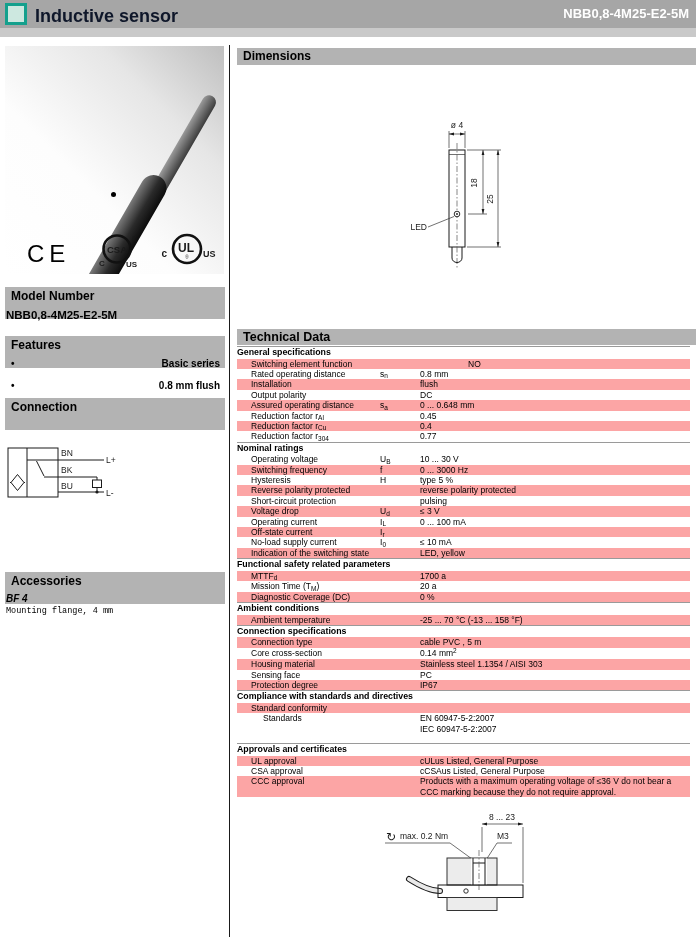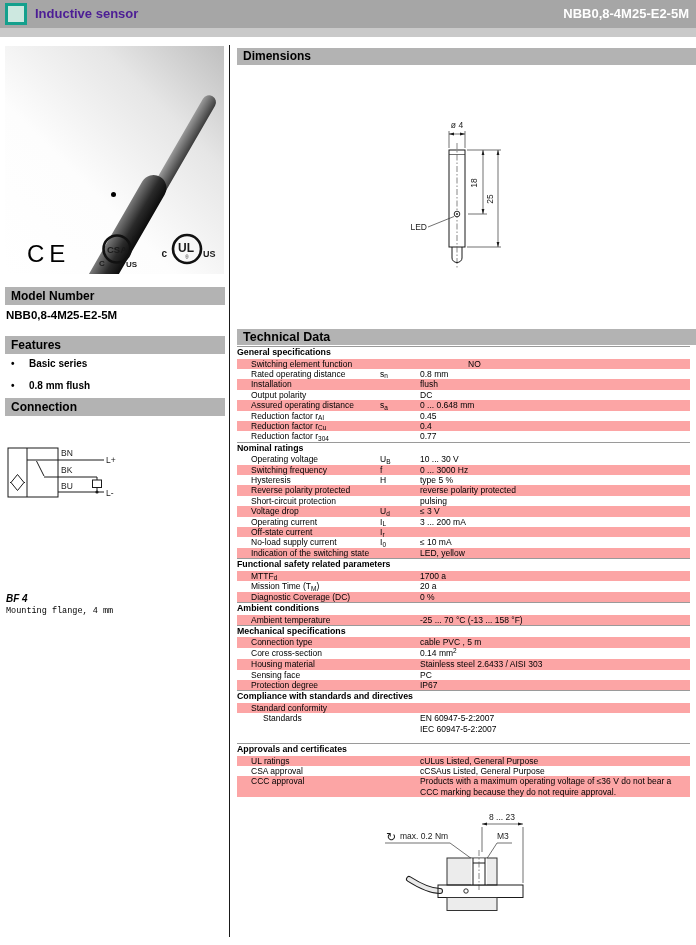--- a/index.html
+++ b/index.html
@@ -2,39 +2,39 @@
 <html><head>
 <meta charset="utf-8">
 <style>
   html,body{margin:0;padding:0;background:#fff;}
   .page{position:relative;width:696px;height:945px;background:#fff;overflow:hidden;
         font-family:"Liberation Sans",sans-serif;color:#000;}
   
   .topbar{position:absolute;left:0;top:0;width:696px;height:28px;background:#a6a6a6;}
   .brandbox{position:absolute;left:5px;top:3px;width:22px;height:22px;background:#cde8e0;
             border:3px solid #14a08d;box-sizing:border-box;}
-  .topbar-title{position:absolute;left:35px;top:6px;font-size:13px;font-weight:bold;color:#4c1d95;}
+  .topbar-title{position:absolute;left:35px;top:6px;font-size:18px;font-weight:bold;color:#0f172a;}
   .topbar-model{position:absolute;right:7px;top:6px;font-size:13px;font-weight:bold;color:#fff;}
   .topstrip{position:absolute;left:0;top:28px;width:696px;height:9px;background:#c9c9c9;}
   .divider{position:absolute;left:229px;top:45px;width:1px;height:892px;background:#1a1a1a;}
   
-  .secbar{position:absolute;background:#b3b3b3;height:18px;line-height:18px;font-weight:bold;
+  .secbar{position:absolute;background:#b3b3b3;height:32px;line-height:18px;font-weight:bold;
           font-size:12px;padding-left:6px;box-sizing:border-box;}
   .secbar.left{left:5px;width:220px;}
   .secbar.right{left:237px;width:471px;}
   
   .photo{position:absolute;left:5px;top:46px;width:219px;height:228px;overflow:hidden;
          background:linear-gradient(225deg,#bfbfbf 0%,#e6e6e6 28%,#fdfdfd 62%,#fff 100%);}
   .rod{position:absolute;left:56px;top:175px;width:132px;height:26px;border-radius:13px;
        background:linear-gradient(#7a7a7a,#2a2a2a 55%,#0c0c0c);transform:rotate(-60deg);}
   .cable{position:absolute;left:116px;top:96px;width:122px;height:14px;border-radius:7px;
          background:linear-gradient(#9a9a9a,#3c3c3c);transform:rotate(-60deg);}
   .rodhole{position:absolute;left:106px;top:146px;width:5px;height:5px;border-radius:50%;background:#000;}
   .modelnum{position:absolute;left:6px;top:309px;font-size:11.5px;font-weight:bold;}
-  .featlist{position:absolute;left:5px;top:358px;width:215px;}
+  .featlist{position:absolute;left:5px;top:358px;width:215px;text-align:right;}
   .featitem{position:relative;padding-left:24px;font-size:10px;font-weight:bold;line-height:12px;margin-bottom:10px;}
   .featitem::before{content:"•";position:absolute;left:6px;top:0;}
   .accname{position:absolute;left:6px;top:593px;font-size:10px;font-weight:bold;font-style:italic;}
   .accdesc{position:absolute;left:6px;top:606px;font-size:8.5px;font-family:Liberation Mono, monospace;}
   
   .techtable{position:absolute;left:237px;top:346px;width:453px;font-size:8.5px;}
   .tgroup{border-top:1px solid #9a9a9a;font-weight:bold;font-size:8.8px;height:11.5px;line-height:11px;}
   .tgap{height:9px;}
   .trow{position:relative;min-height:10.4px;line-height:10.4px;}
   .trow.shade{background:#fca5a5;}
@@ -116,20 +116,21 @@
     <line class="ln" x1="97" y1="477" x2="97" y2="480"></line>
     <line class="ln" x1="97" y1="487.5" x2="97" y2="492"></line>
     <circle cx="97" cy="492" r="1.6" fill="#1a1a1a"></circle>
     <text class="txt" x="61" y="456">BN</text>
     <text class="txt" x="61" y="473">BK</text>
     <text class="txt" x="61" y="489">BU</text>
     <text class="txt" x="106" y="463">L+</text>
     <text class="txt" x="106" y="495.5">L-</text>
   </svg>
 
+  <div class="secbar left" style="top:572px;">Accessories</div>
   <div>
     <div class="accname">BF 4</div>
     <div class="accdesc">Mounting flange, 4 mm</div>
   </div>
 
   <div class="secbar right" style="top:48px;height:17px;line-height:17px;">Dimensions</div>
 
   <svg style="left:400px;top:110px;width:115px;height:165px;" viewBox="400 110 115 165">
     <text class="txt" x="457" y="128" text-anchor="middle">ø 4</text>
     <line class="thin" x1="449" y1="131" x2="449" y2="148"></line>
@@ -220,21 +221,21 @@
         <span class="tval">pulsing</span>
       </div>
       <div class="trow shade">
         <span class="tlabel">Voltage drop</span>
         <span class="tsym">U<sub>d</sub></span>
         <span class="tval">≤ 3 V</span>
       </div>
       <div class="trow">
         <span class="tlabel">Operating current</span>
         <span class="tsym">I<sub>L</sub></span>
-        <span class="tval">3 ... 200 mA</span>
+        <span class="tval">0 ... 100 mA</span>
       </div>
       <div class="trow shade">
         <span class="tlabel">Off-state current</span>
         <span class="tsym">I<sub>r</sub></span>
       </div>
       <div class="trow">
         <span class="tlabel">No-load supply current</span>
         <span class="tsym">I<sub>0</sub></span>
         <span class="tval">≤ 10 mA</span>
       </div>
@@ -253,32 +254,32 @@
       </div>
       <div class="trow shade">
         <span class="tlabel">Diagnostic Coverage (DC)</span>
         <span class="tval">0 %</span>
       </div>
       <div class="tgroup">Ambient conditions</div>
       <div class="trow shade">
         <span class="tlabel">Ambient temperature</span>
         <span class="tval">-25 ... 70 °C (-13 ... 158 °F)</span>
       </div>
-      <div class="tgroup">Mechanical specifications</div>
+      <div class="tgroup">Connection specifications</div>
       <div class="trow shade">
         <span class="tlabel">Connection type</span>
         <span class="tval">cable PVC , 5 m</span>
       </div>
       <div class="trow">
         <span class="tlabel">Core cross-section</span>
         <span class="tval">0.14 mm<sup>2</sup></span>
       </div>
       <div class="trow shade">
         <span class="tlabel">Housing material</span>
-        <span class="tval">Stainless steel 2.6433 / AISI 303</span>
+        <span class="tval">Stainless steel 1.1354 / AISI 303</span>
       </div>
       <div class="trow">
         <span class="tlabel">Sensing face</span>
         <span class="tval">PC</span>
       </div>
       <div class="trow shade">
         <span class="tlabel">Protection degree</span>
         <span class="tval">IP67</span>
       </div>
       <div class="tgroup">Compliance with standards and directives</div>
@@ -286,21 +287,21 @@
         <span class="tlabel">Standard conformity</span>
         <span class="tval">&nbsp;</span>
       </div>
       <div class="trow">
         <span class="tlabel ind2">Standards</span>
         <span class="tval">EN 60947-5-2:2007<br>IEC 60947-5-2:2007</span>
       </div>
       <div class="tgap"></div>
       <div class="tgroup">Approvals and certificates</div>
       <div class="trow shade">
-        <span class="tlabel">UL ratings</span>
+        <span class="tlabel">UL approval</span>
         <span class="tval">cULus Listed, General Purpose</span>
       </div>
       <div class="trow">
         <span class="tlabel">CSA approval</span>
         <span class="tval">cCSAus Listed, General Purpose</span>
       </div>
       <div class="trow shade">
         <span class="tlabel">CCC approval</span>
         <span class="tval">Products with a maximum operating voltage of ≤36 V do not bear a CCC marking because they do not require approval.</span>
       </div>

